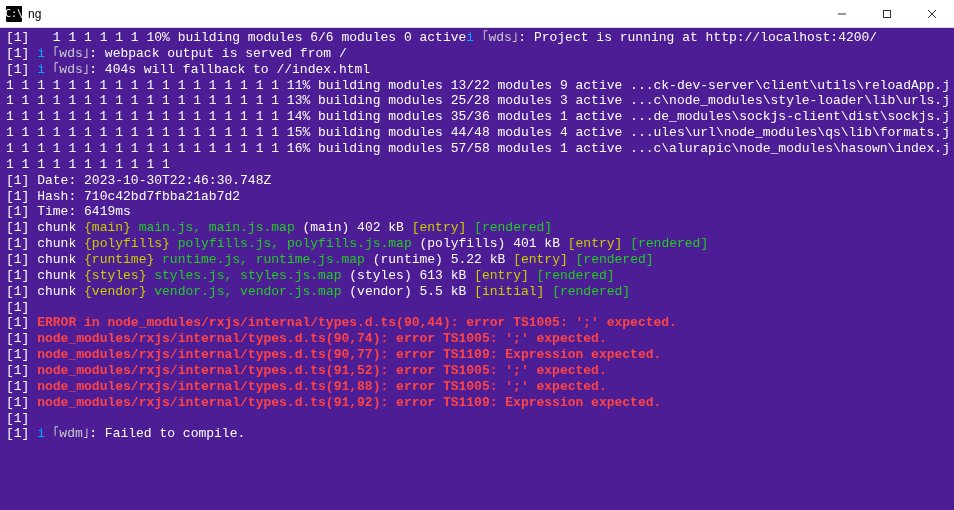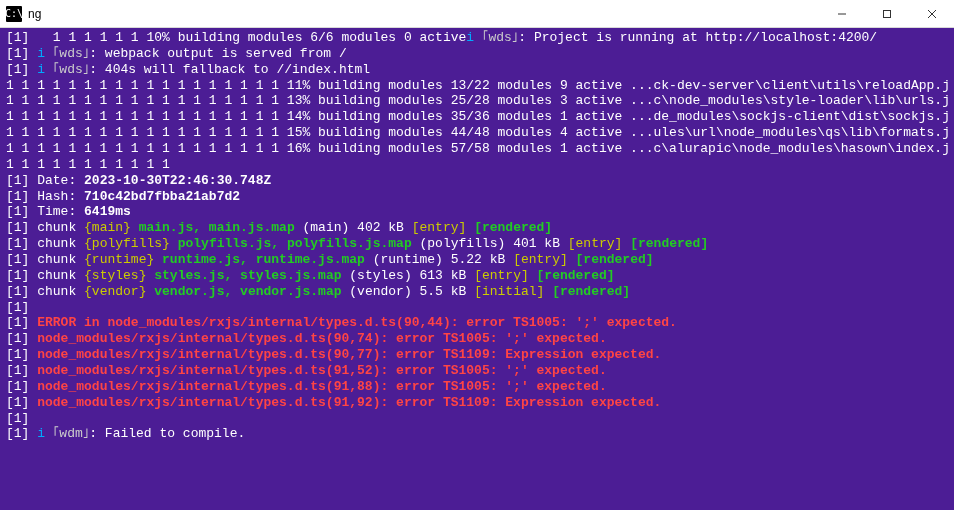--- a/index.html
+++ b/index.html
@@ -32,24 +32,24 @@
     color: #c0c0c0;
     font-size: 13px;
     line-height: 1.22;
     height: calc(510px - 28px);
     padding: 2px 0 2px 6px;
     white-space: pre;
     overflow: hidden;
   }
   .row { white-space: pre; }
   .white { color: #ffffff; }
-  .bwhite { color: #ffffff; font-weight: bold; }
+  .bwhite { color: #ffffff; font-weight: normal; }
   .gray  { color: #cccccc; }
   .cyan  { color: #00aaff; }
-  .green { color: #22cc22; font-weight: bold; }
+  .green { color: #22cc22; }
   .yellow{ color: #cccc00; }
   .red   { color: #ff4444; font-weight: bold; }
 </style>
 </head>
 <body>
 
 <div class="titlebar">
   <div class="titlebar-left">
     <span class="titlebar-icon">C:\</span>
     <span>ng</span>

